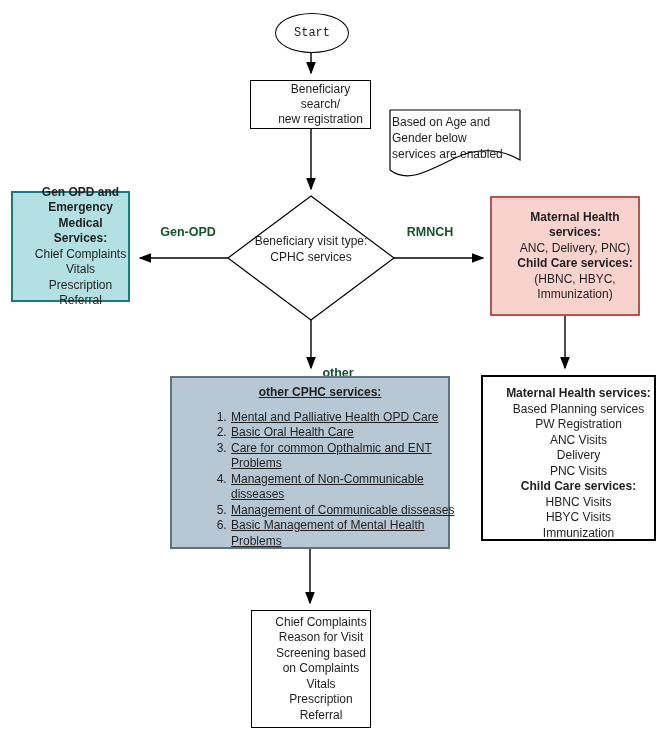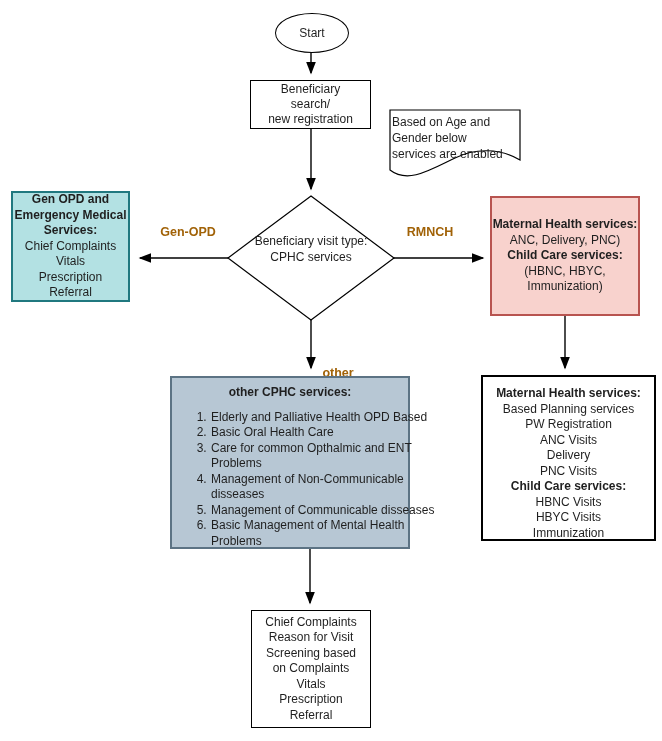--- a/index.html
+++ b/index.html
@@ -4,32 +4,32 @@
 <style>
   html,body{margin:0;padding:0;background:#fff;}
   .canvas{
     position:relative;width:662px;height:741px;background:#ffffff;
     font-family:"Liberation Sans","DejaVu Sans",sans-serif;color:#1f1f1f;overflow:hidden;
   }
   svg.layer{position:absolute;left:0;top:0;width:662px;height:741px;pointer-events:none;}
   .node{
     position:absolute;box-sizing:border-box;display:flex;flex-direction:column;
     align-items:center;justify-content:center;text-align:center;
-    font-size:12px;line-height:15.5px;
+    font-size:12px;line-height:15.5px;padding-left:20px;
   }
   .box-white{background:#ffffff;border:1px solid #000000;}
   .box-teal{background:#b3e1e3;border:2px solid #20787f;}
   .box-pink{background:#f8d2cd;border:2px solid #b85450;}
   .box-bluegray{background:#b7c7d4;border:2px solid #5c7384;}
   .bold{font-weight:700;}
-  .edge-label{position:absolute;font-weight:700;font-size:12.5px;line-height:17px;text-align:center;color:#a16207;}
+  .edge-label{position:absolute;font-weight:700;font-size:12.5px;line-height:17px;text-align:center;color:#14532d;}
   .start-oval{
     position:absolute;left:275px;top:13px;width:72px;height:38px;
     border:1px solid #000;border-radius:50%;background:#fff;
-    display:flex;align-items:center;justify-content:center;font-size:12px;
+    display:flex;align-items:center;justify-content:center;font-size:12px;font-family:Liberation Mono, monospace;
   }
   .note-text{
     position:absolute;left:392px;top:114px;width:126px;text-align:left;
     font-size:12px;line-height:16px;
   }
   .decision-text{
     position:absolute;left:230px;top:233px;width:162px;text-align:center;
     font-size:12px;line-height:16px;
   }
   .list-wrap{width:100%;text-align:left;}
@@ -108,25 +108,25 @@
   </div>
 
   <div class="node box-pink" style="left:490px;top:196px;width:150px;height:120px;">
     <div class="bold">Maternal Health services:</div>
     <div>ANC, Delivery, PNC)</div>
     <div class="bold">Child Care services:</div>
     <div>(HBNC, HBYC,</div>
     <div>Immunization)</div>
   </div>
 
-  <div class="node box-bluegray" style="left:170px;top:376px;width:240px;height:173px;justify-content:flex-start;padding-top:7px;">
+  <div class="node box-bluegray" style="left:170px;top:376px;width:280px;height:173px;justify-content:flex-start;padding-top:7px;text-decoration:underline;">
     <div class="bold">other CPHC services:</div>
     <div class="list-wrap">
       <ol class="cphc-list">
-        <li>Elderly and Palliative Health OPD Based</li>
+        <li>Mental and Palliative Health OPD Care</li>
         <li>Basic Oral Health Care</li>
         <li>Care for common Opthalmic and ENT Problems</li>
         <li>Management of Non-Communicable disseases</li>
         <li>Management of Communicable disseases</li>
         <li>Basic Management of Mental Health Problems</li>
       </ol>
     </div>
   </div>
 
   <div class="node box-white" style="left:481px;top:375px;width:175px;height:166px;border-width:2px;justify-content:flex-start;padding-top:9px;">

